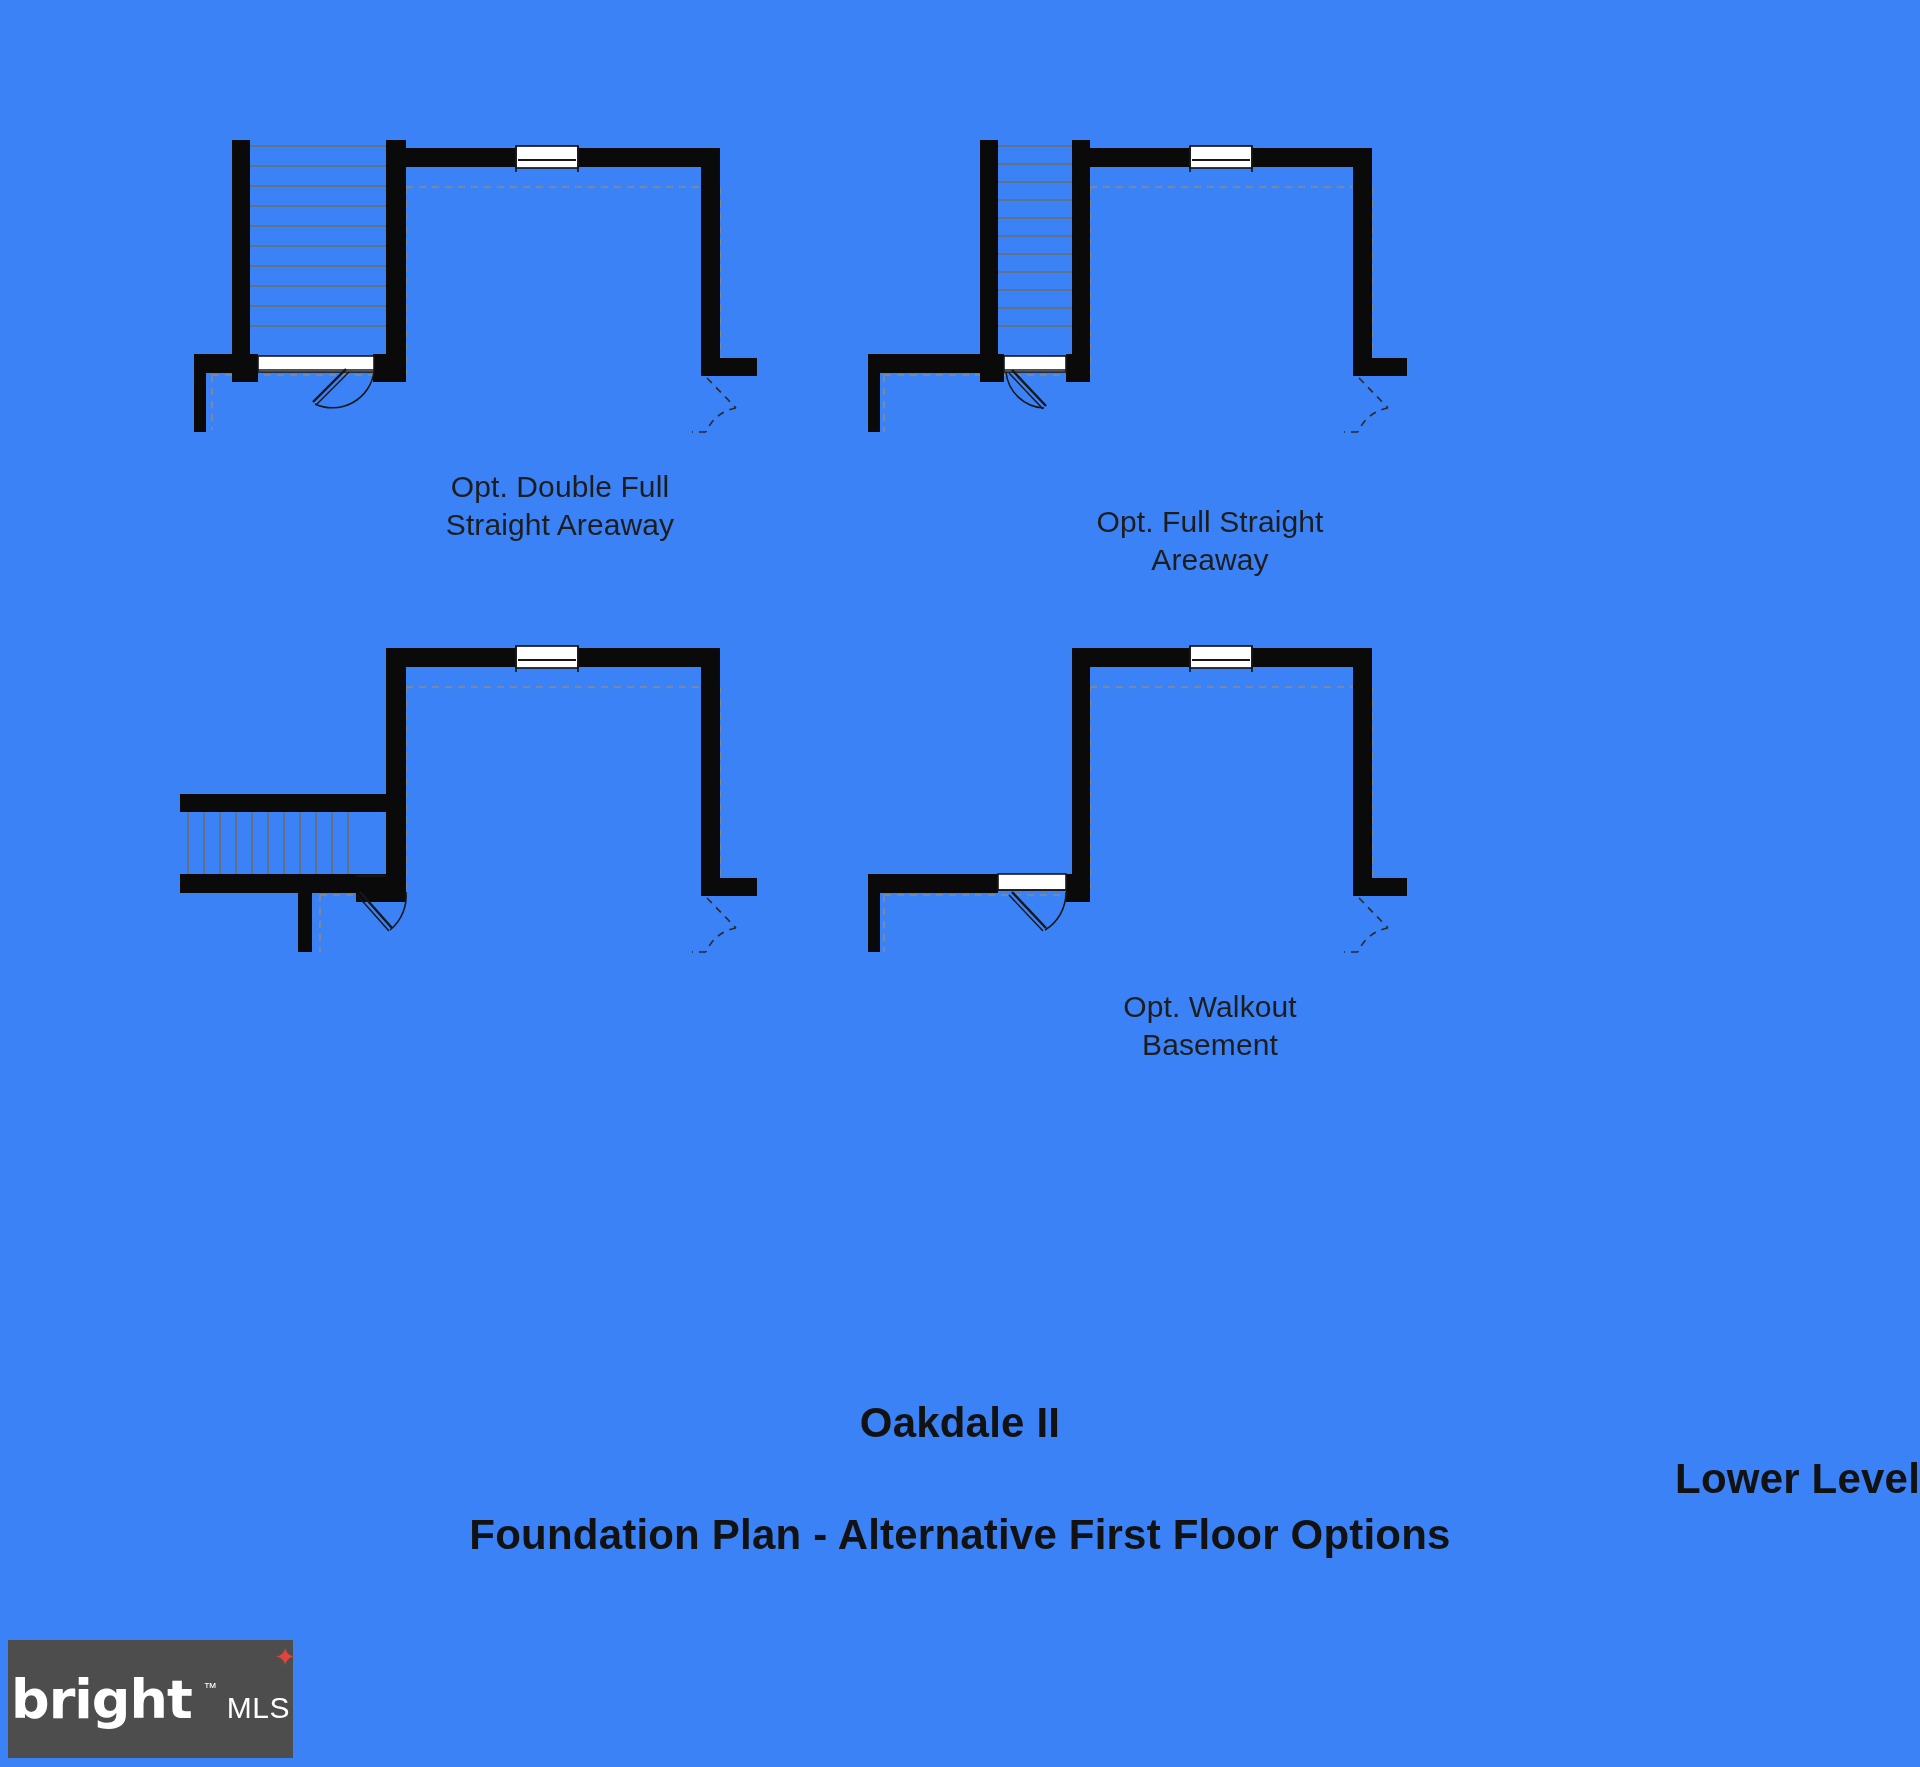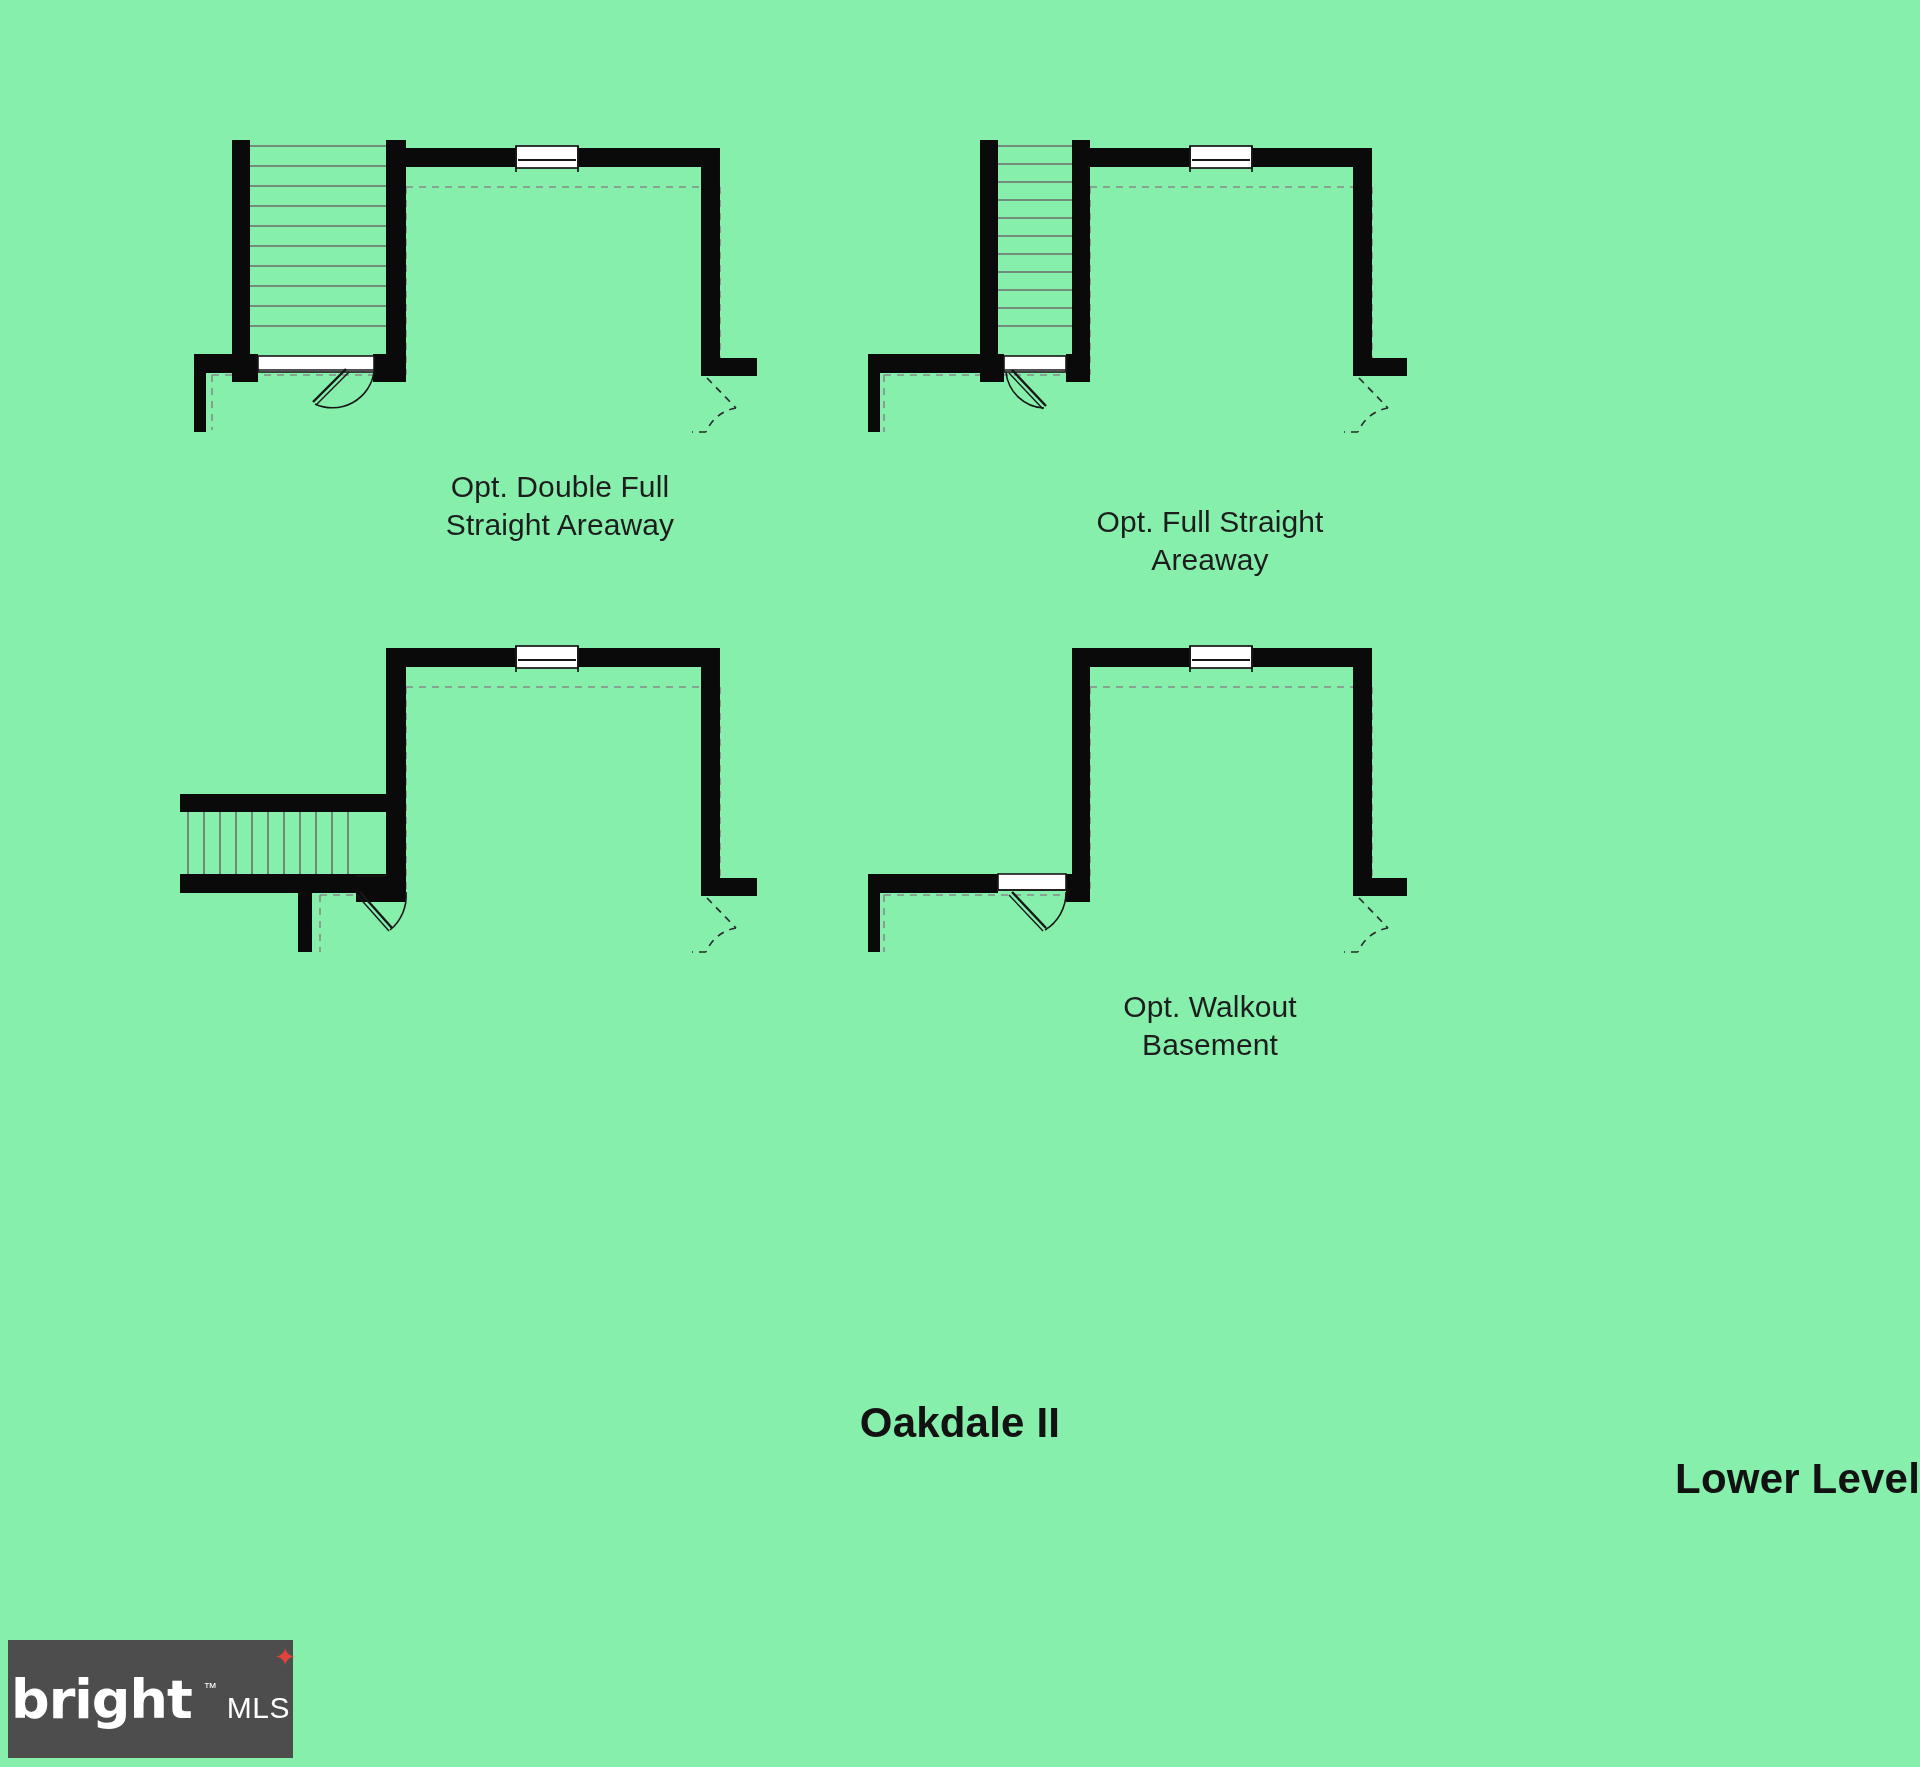--- a/index.html
+++ b/index.html
@@ -2,21 +2,21 @@
 <html><head>
 <meta charset="utf-8">
 <title>Oakdale II Lower Level Foundation Plan</title>
 <style>
   html,body{margin:0;padding:0;background:#ffffff;}
   body{
     width:1920px;height:1767px;position:relative;overflow:hidden;
     font-family:"Liberation Sans","DejaVu Sans",sans-serif;
     color:#1b1b1b;
   }
-  .sheet{position:absolute;inset:0;background:#86efac;}
+  .sheet{position:absolute;inset:0;background:#3b82f6;}
 
   
   .plans{position:absolute;left:0;top:0;width:1920px;height:1330px;}
   .plan{position:absolute;}
   .plan svg{display:block;}
 
   .caption{
     position:absolute;
     text-align:center;
     font-size:30px;
@@ -326,20 +326,21 @@
       </svg>
       <div class="caption" style="left:0;top:348px;width:700px;">Opt. Walkout
 Basement</div>
     </div>
 
   </div>
 
   <div class="titleblock">
     <div class="t1">Oakdale II</div>
     <div class="t2">Lower Level</div>
+    <div class="t3">Foundation Plan - Alternative First Floor Options</div>
   </div>
 
   <div class="logo">
     <div class="wordmark">
       <span class="bright">bright</span>
       <span class="star">✦</span>
       <span class="tm">™</span>
       <span class="mls">MLS</span>
     </div>
   </div>

